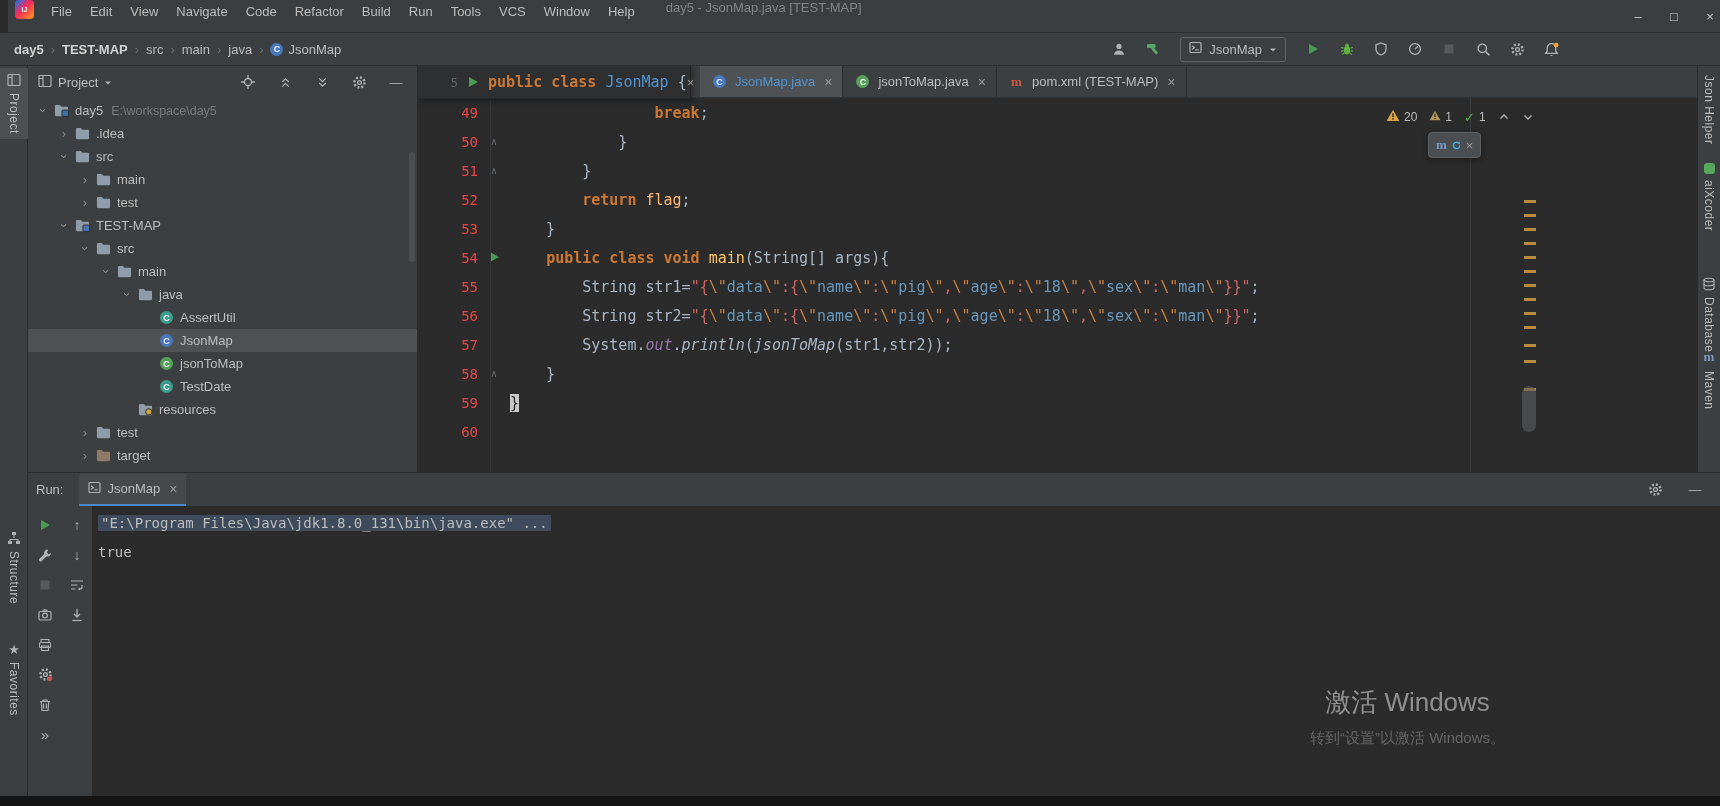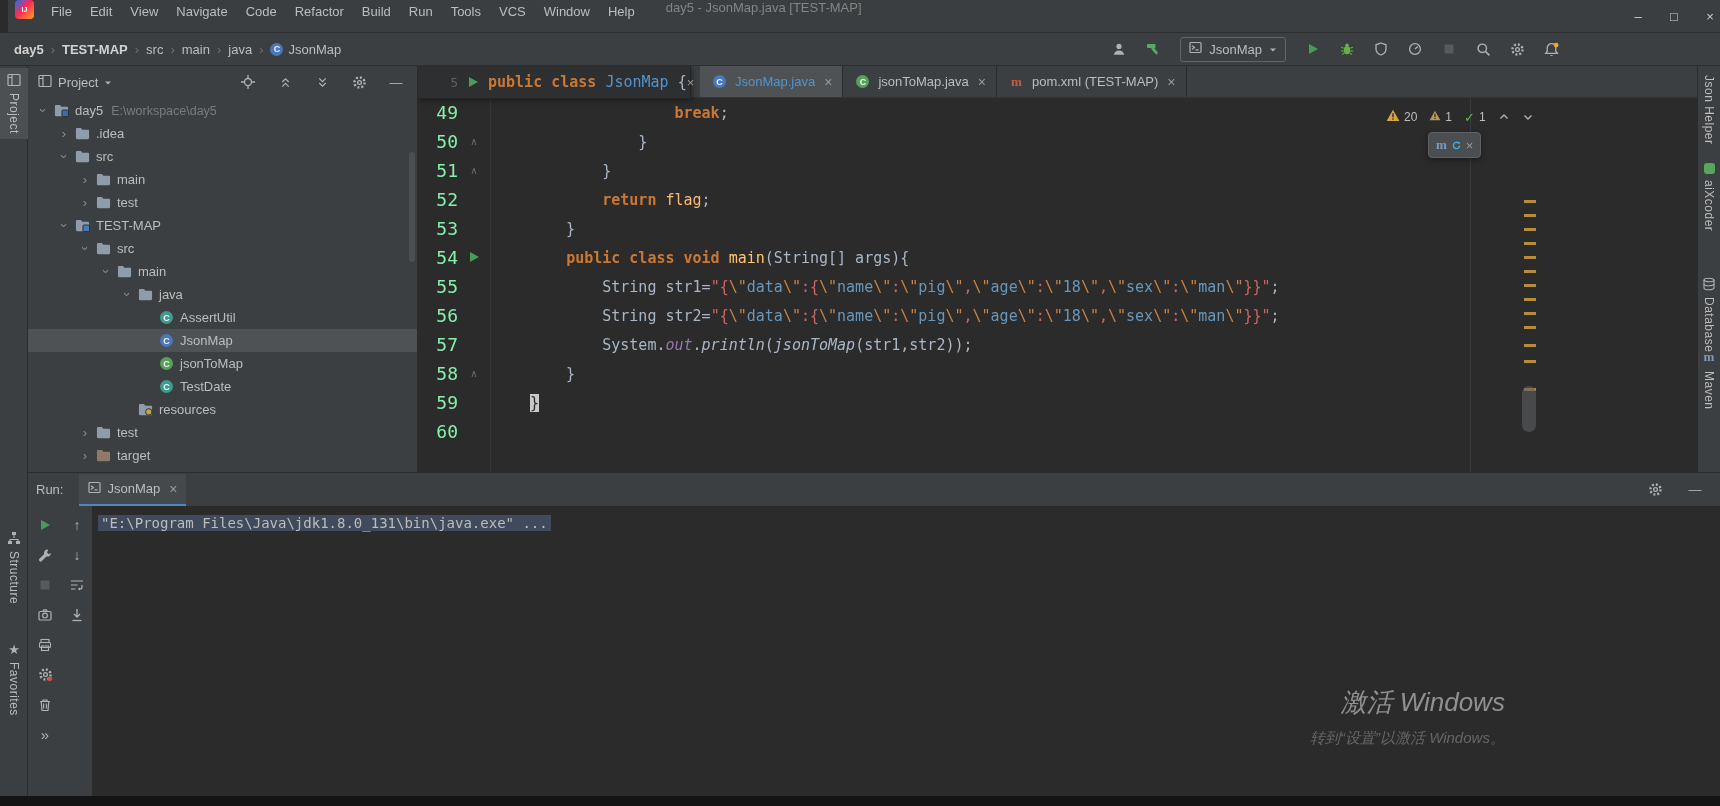--- a/index.html
+++ b/index.html
@@ -70,24 +70,24 @@
   .etab.active{background:#4e5254;}
   .tab-label.modified{color:#5394cf;}
   .tab-close{color:#9a9a9a;font-size:14px;margin-left:3px;}
   #contextbar{position:absolute;left:0;top:0;width:272px;height:32px;background:#2d2f31;border-bottom:1px solid #222426;border-right:1px solid #222426;box-shadow:2px 2px 5px rgba(0,0,0,.35);display:flex;align-items:center;z-index:5;}
   .ctx-ln{width:40px;text-align:right;color:#606366;font-family:"DejaVu Sans Mono",monospace;font-size:12.5px;flex:none;}
   .ctx-run{width:30px;display:flex;justify-content:center;flex:none;}
   #ctx-code{font-family:"DejaVu Sans Mono",monospace;font-size:15px;white-space:pre;}
   .ctx-close{margin-left:auto;margin-right:9px;color:#9a9a9a;font-size:13px;}
   #code{position:absolute;left:0;top:32px;right:0;}
   .cl{height:29px;display:flex;align-items:center;font-family:"DejaVu Sans Mono",monospace;font-size:15px;}
-  .cl .ln{width:40px;text-align:right;color:#86efac;font-size:18px;flex:none;}
+  .cl .ln{width:40px;text-align:right;color:#ef4444;font-size:14px;flex:none;padding-left:20px;}
   .cl .gut{width:32px;display:flex;align-items:center;justify-content:center;flex:none;}
   .foldmark{color:#6a6d6f;font-size:10px;font-family:"DejaVu Sans",sans-serif;}
-  .ctext{white-space:pre;margin-left:40px;}
+  .ctext{white-space:pre;}
   #gutter-sep{position:absolute;left:72px;top:32px;bottom:0;border-left:1px solid #343739;}
   #margin-guide{position:absolute;left:1052px;top:32px;bottom:0;border-left:1px solid #3a3d3f;}
   .t-pln{color:#a9b7c6;}
   .t-kw{color:#cc7832;font-weight:bold;}
   .t-cls{color:#5394cf;}
   .t-mth{color:#ffc66d;}
   .t-str{color:#cc6666;}
   .t-esc{color:#cc8242;}
   .t-key{color:#6897bb;}
   .t-fld{color:#9876aa;font-style:italic;}
@@ -110,21 +110,21 @@
   #run-label{margin-left:8px;font-size:13px;color:#bdbdbd;}
   #run-tab{margin-left:16px;height:32px;display:flex;align-items:center;gap:6px;padding:0 9px;background:#45494b;border-bottom:2px solid #4a88c7;box-sizing:border-box;font-size:13px;color:#bdbdbd;}
   #run-header-actions{position:absolute;right:14px;top:5px;display:flex;gap:18px;}
   #runbar-main{position:absolute;left:2px;top:40px;width:30px;display:flex;flex-direction:column;gap:7px;align-items:center;}
   #runbar-console{position:absolute;left:34px;top:40px;width:30px;display:flex;flex-direction:column;gap:7px;align-items:center;}
   .rbtn{width:24px;height:23px;display:flex;align-items:center;justify-content:center;}
   .rbtn.disabled{opacity:.55;}
   #console{position:absolute;left:64px;top:33px;right:0;bottom:0;background:#2b2b2b;padding:3px 0 0 6px;font-family:"DejaVu Sans Mono",monospace;font-size:14px;line-height:29px;color:#bcbcbc;}
   .conline{height:29px;white-space:pre;}
   .conline .hl{background:#3f4b5c;padding:0 3px;}
-  #watermark{position:absolute;left:1282px;top:212px;text-align:right;font-style:italic;}
+  #watermark{position:absolute;left:1282px;top:212px;text-align:center;}
   #wm1{font-size:26px;color:rgba(170,170,170,.8);}
   #wm2{font-size:15px;color:rgba(140,140,140,.6);margin-top:9px;}
 
   #bottom-strip{position:absolute;left:0;top:796px;width:1720px;height:10px;background:#141414;z-index:9;}
 </style>
 </head>
 <body>
 
 <div id="app">
 
@@ -762,20 +762,21 @@
         </span>
         <span class="rbtn">
           <svg width="14" height="14" viewBox="0 0 14 14">
             <path d="M7 1v8M4 6l3 3 3-3" fill="none" stroke="#afb1b3" stroke-width="1.3"></path>
             <path d="M2.5 12.5h9" stroke="#afb1b3" stroke-width="1.3"></path>
           </svg>
         </span>
       </div>
     <div id="console">
         <div class="conline"><span class="hl">"E:\Program Files\Java\jdk1.8.0_131\bin\java.exe" ...</span></div>
+        <div class="conline"><span>true</span></div>
         <div class="conline"><span>&nbsp;</span></div>
       </div>
     <div id="watermark">
       <div id="wm1">激活 Windows</div>
       <div id="wm2">转到“设置”以激活 Windows。</div>
     </div>
   </section>
 
   <div id="bottom-strip"></div>
 </div>

